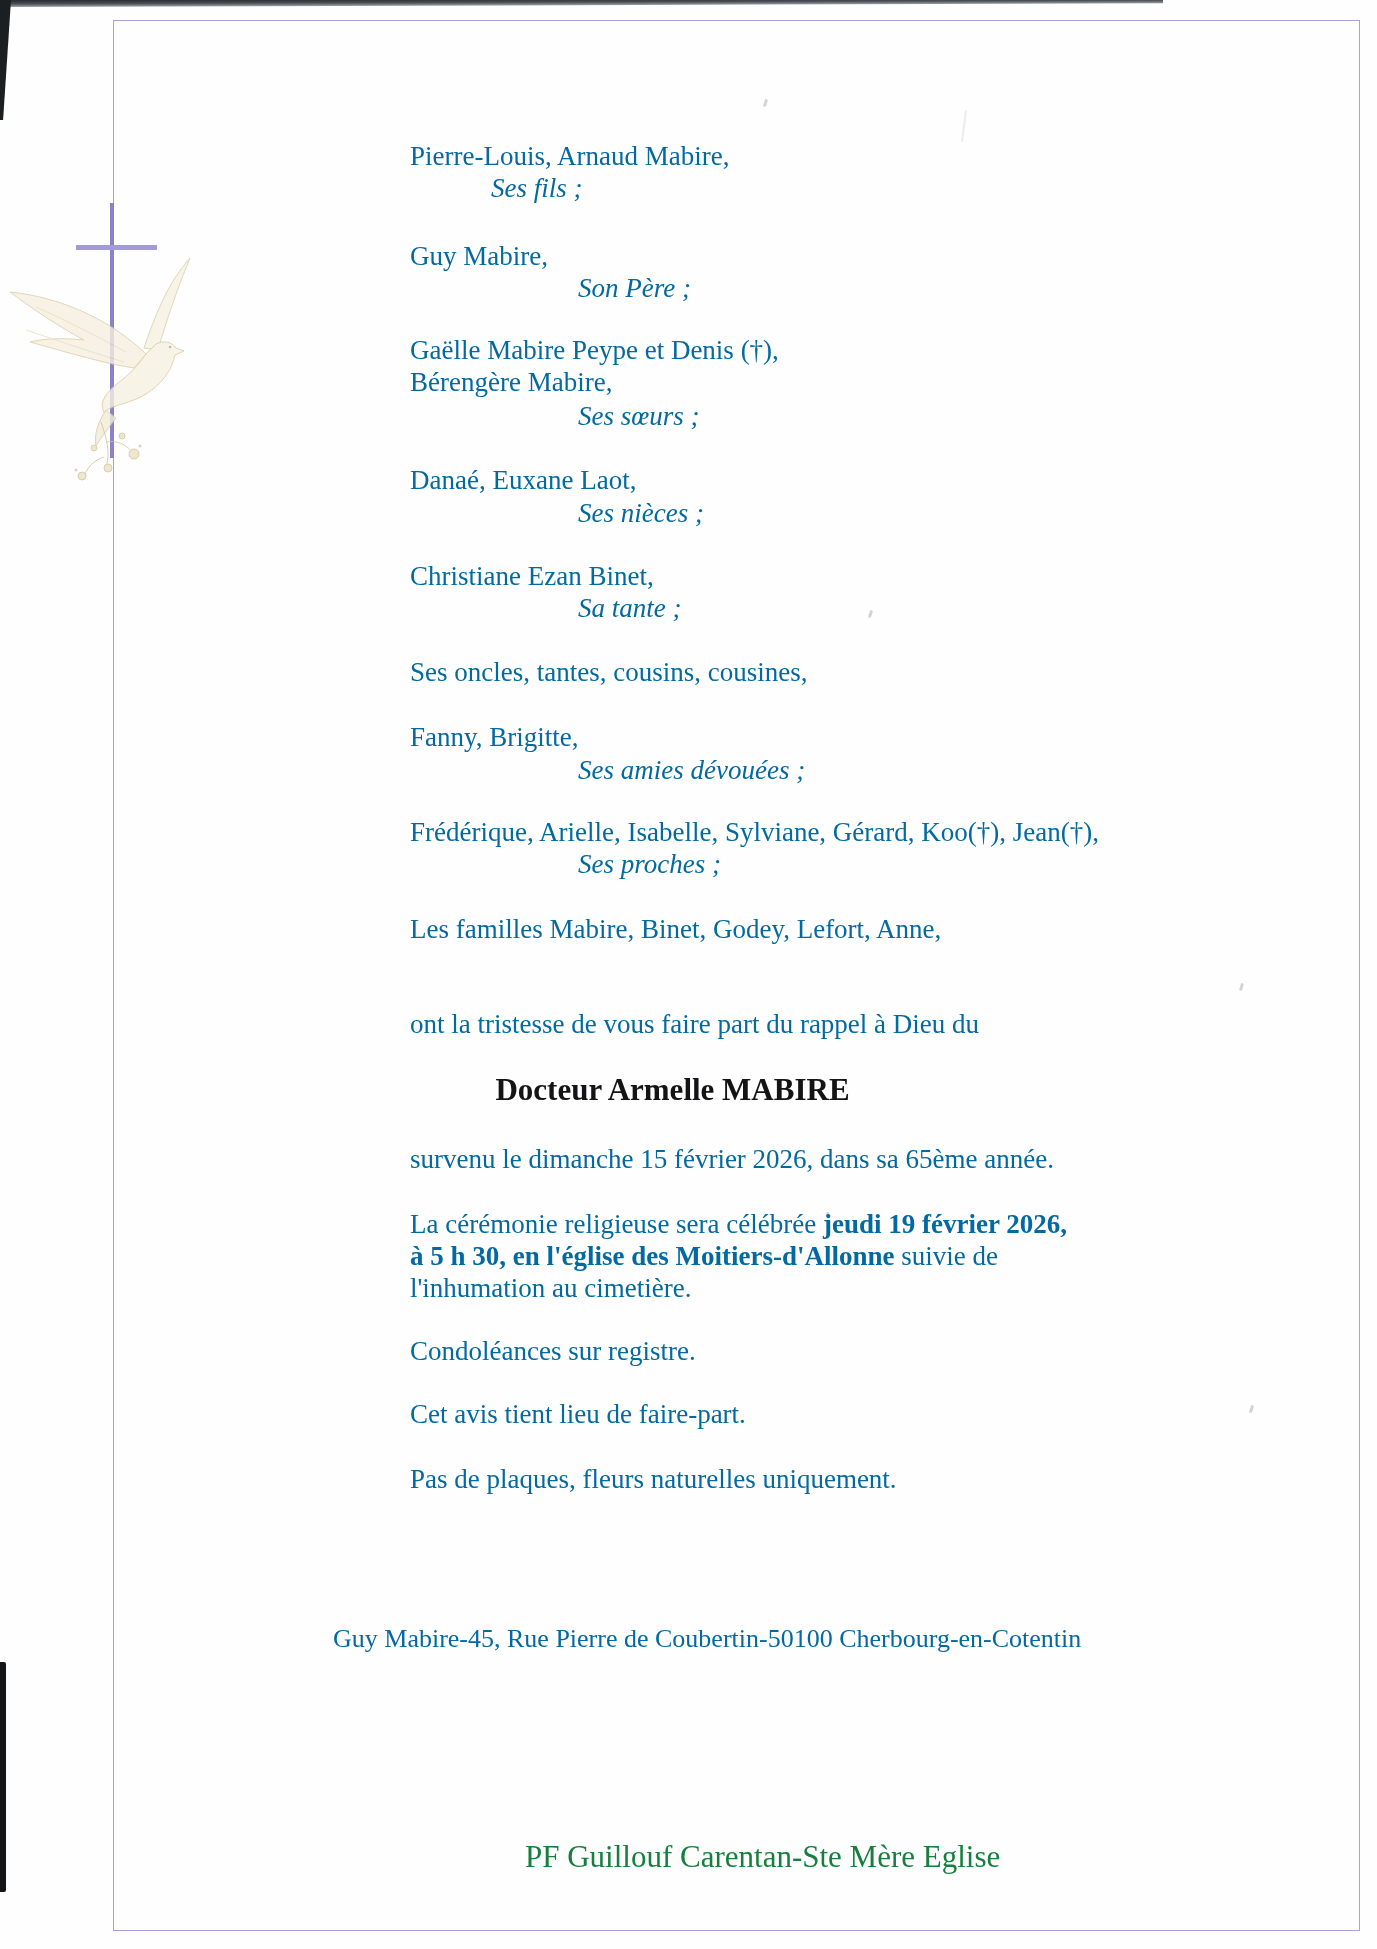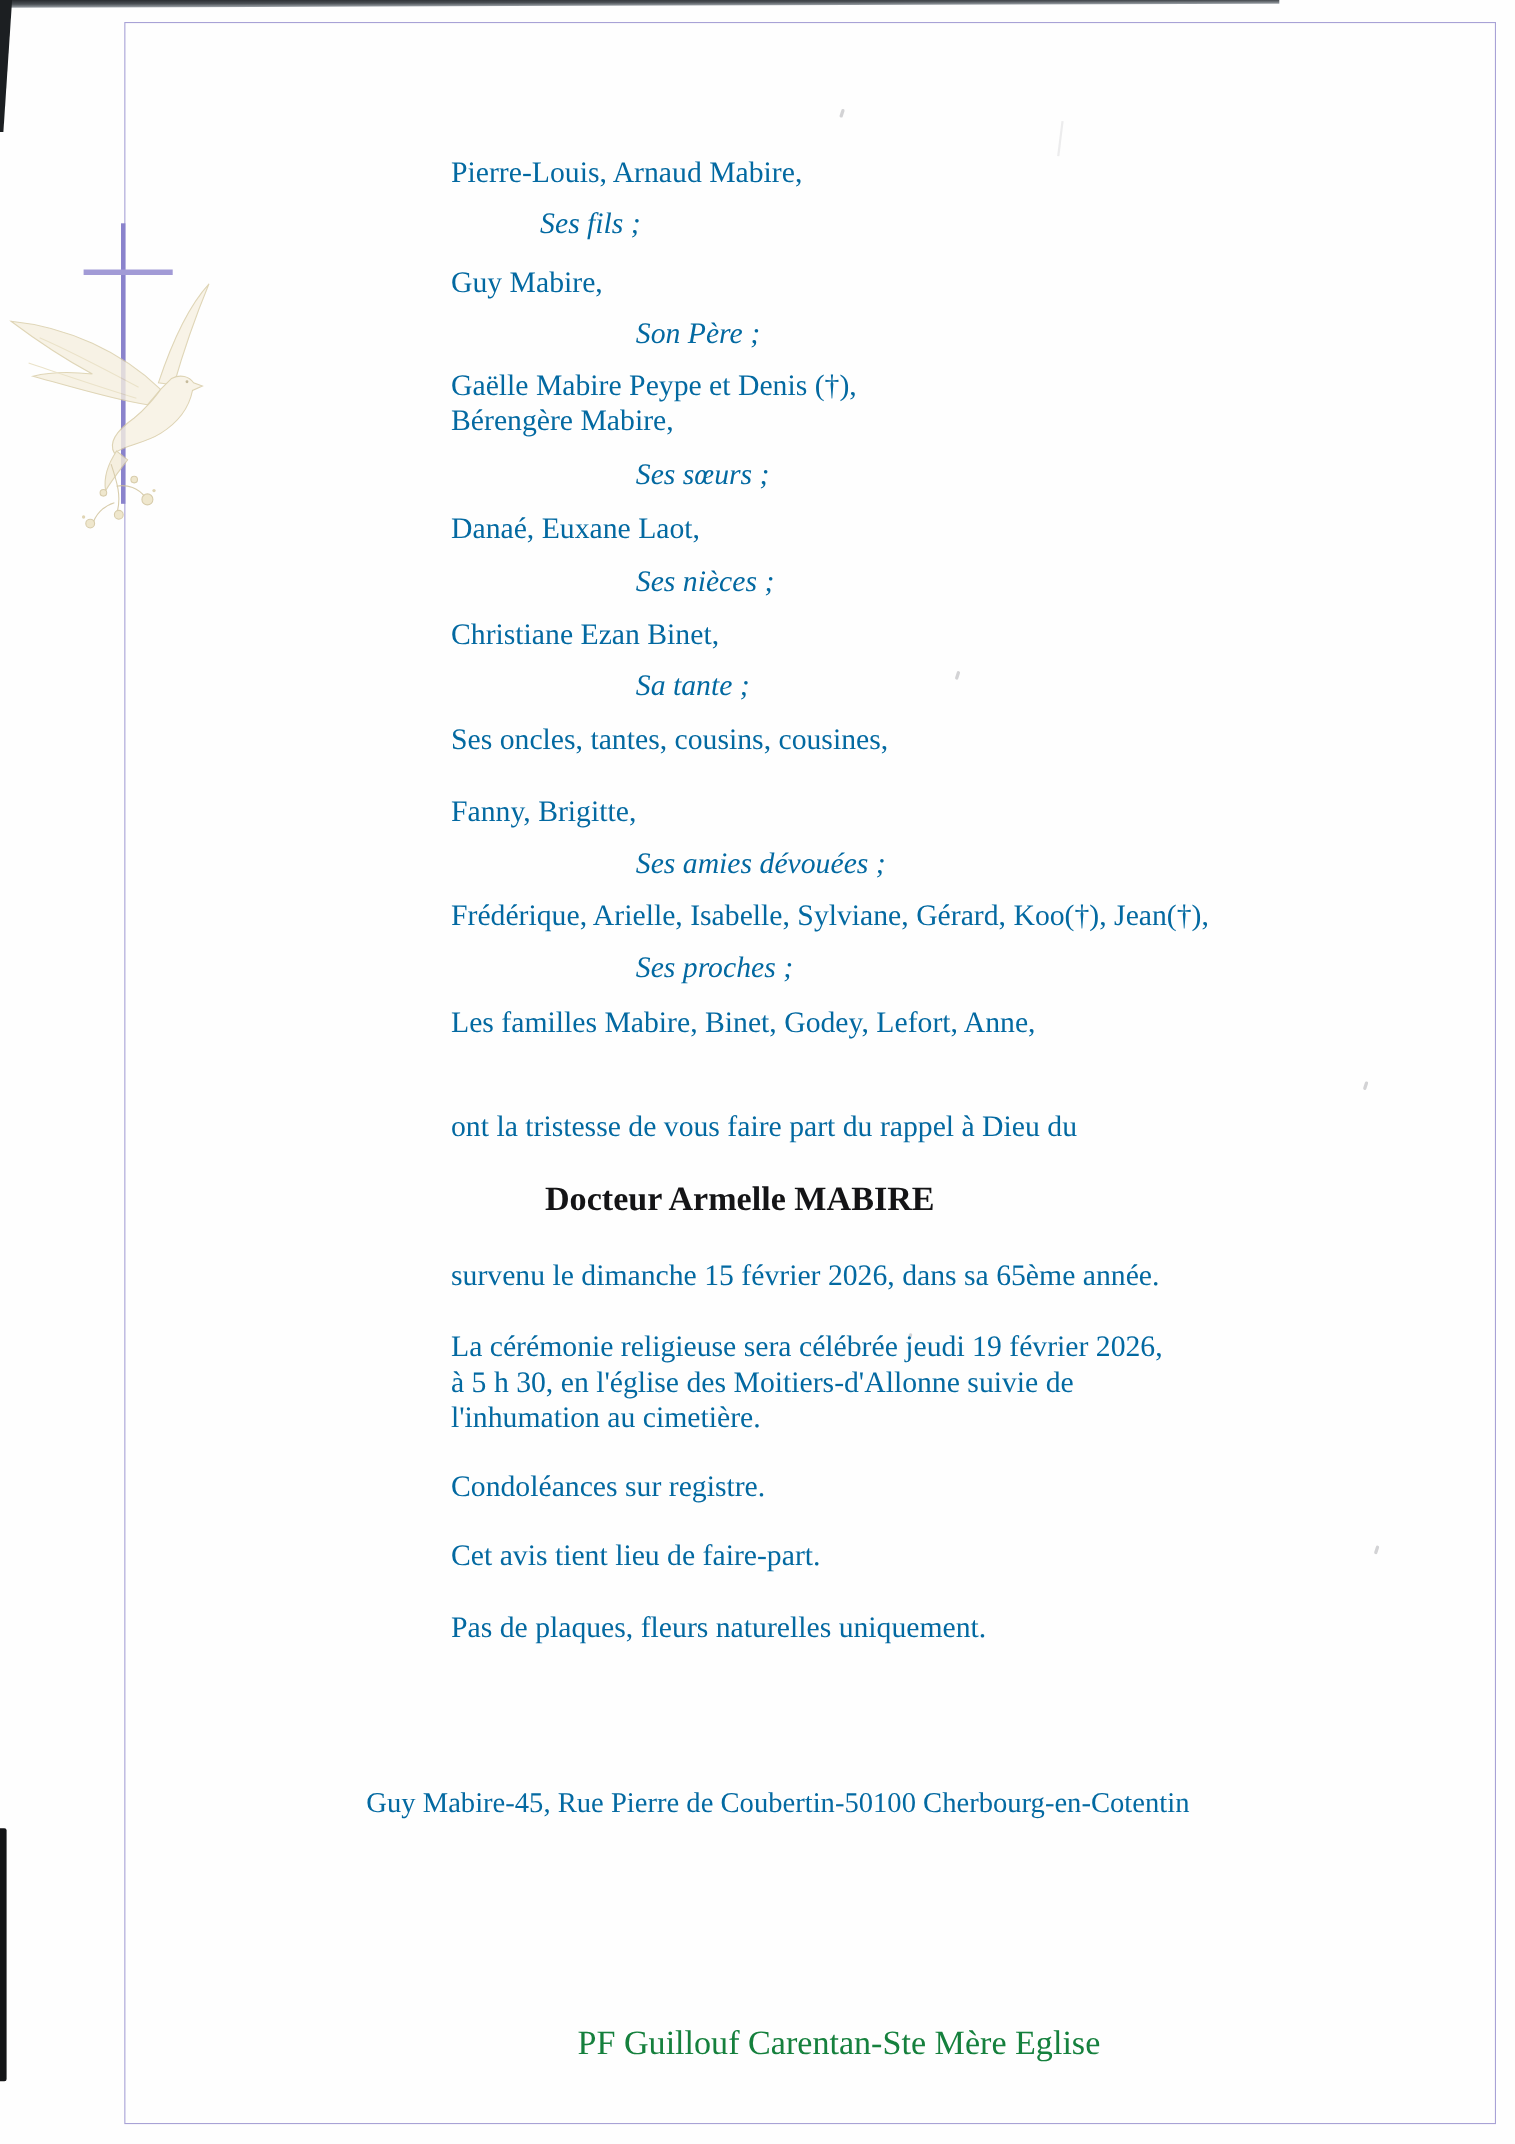--- a/index.html
+++ b/index.html
@@ -17,22 +17,22 @@
   .scan-left{position:absolute;left:0;top:1662px;width:6px;height:230px;background:#141517;border-radius:0 2px 2px 0;}
   .speck{position:absolute;width:3px;height:8px;background:#8d8d93;opacity:.38;border-radius:2px;transform:rotate(18deg);}
   .streak{position:absolute;left:963px;top:110px;width:2px;height:32px;background:#9a9aa2;opacity:.18;transform:rotate(7deg);}
   
   .frame{position:absolute;left:113px;top:20px;width:1245px;height:1909px;border:1px solid #a8a2d6;}
   .cross-v{position:absolute;left:110px;top:203px;width:4px;height:255px;background:#8a83cc;}
   .cross-h{position:absolute;left:76px;top:245px;width:81px;height:5px;background:#a29bd6;}
   .dove{position:absolute;left:6px;top:252px;width:190px;height:230px;opacity:.8;}
   
   .t{position:absolute;white-space:nowrap;font-size:27px;line-height:32px;color:#0369a1;}
-  .it{font-style:italic;margin-top:15px;}
-  .b{font-weight:normal;margin-top:16px;}
+  .it{font-style:italic;}
+  .b{font-weight:bold;margin-top:16px;}
   .h{position:absolute;left:113px;top:1072px;width:1119px;text-align:center;
      font-size:31px;line-height:36px;font-weight:bold;color:#141416;white-space:nowrap;}
   .cer div{white-space:nowrap;line-height:32px;}
   .addr{font-size:26px;}
   .foot{font-size:31px;color:#15803d;}
 </style>
 </head>
 <body>
 
 <div class="scan-top"></div>

